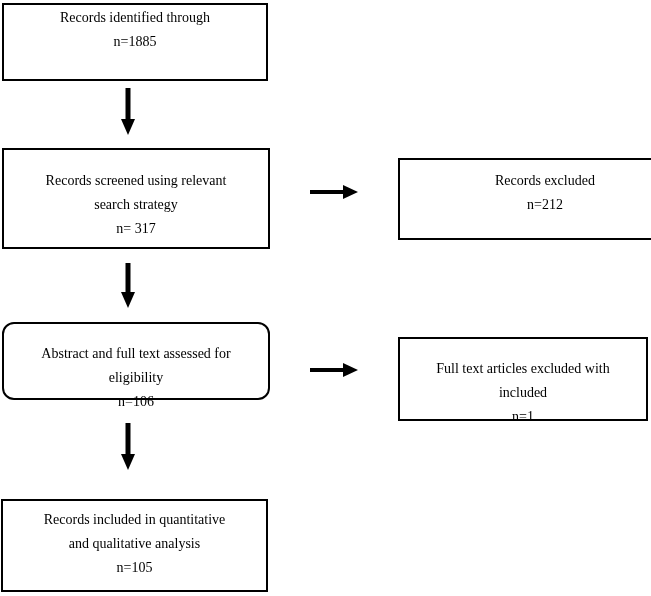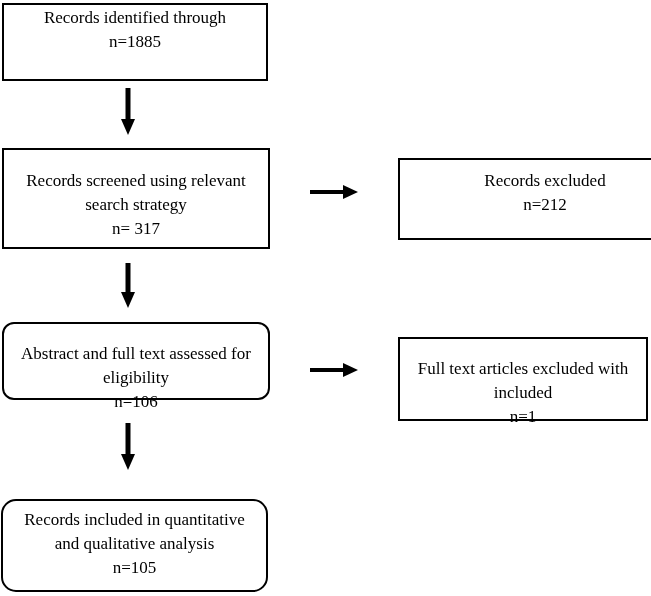--- a/index.html
+++ b/index.html
@@ -15,30 +15,30 @@
     font-family: "Liberation Serif", "DejaVu Serif", serif;
     color: #000000;
     overflow: hidden;
   }
   .box {
     position: absolute;
     box-sizing: border-box;
     background: #ffffff;
     border: 2px solid #000000;
     text-align: center;
-    font-size: 17px;
+    font-size: 14px;
     line-height: 24px;
   }
   .box .bline { white-space: nowrap; }
 
   
   #box-identified { left: 2px;   top: 3px;   width: 266px; height: 78px;  padding-top: 1px; }
   #box-screened   { left: 2px;   top: 148px; width: 268px; height: 101px; padding-top: 19px; }
   #box-assessed   { left: 2px;   top: 322px; width: 268px; height: 78px;  padding-top: 18px; border-radius: 12px; }
-  #box-included   { left: 1px;   top: 499px; width: 267px; height: 93px;  padding-top: 7px; border-radius: 15px; }
+  #box-included   { left: 1px;   top: 499px; width: 267px; height: 93px;  padding-top: 7px; }
 
   
   #box-excluded   { left: 398px; top: 158px; width: 294px; height: 82px;  padding-top: 9px; }
   #box-ft-excluded{ left: 398px; top: 337px; width: 250px; height: 84px;  padding-top: 18px; }
 
   .arrow { position: absolute; }
   #arrow-down-1 { left: 118px; top: 88px;  }
   #arrow-down-2 { left: 118px; top: 263px; }
   #arrow-down-3 { left: 118px; top: 423px; }
   #arrow-right-1{ left: 310px; top: 183px; }

